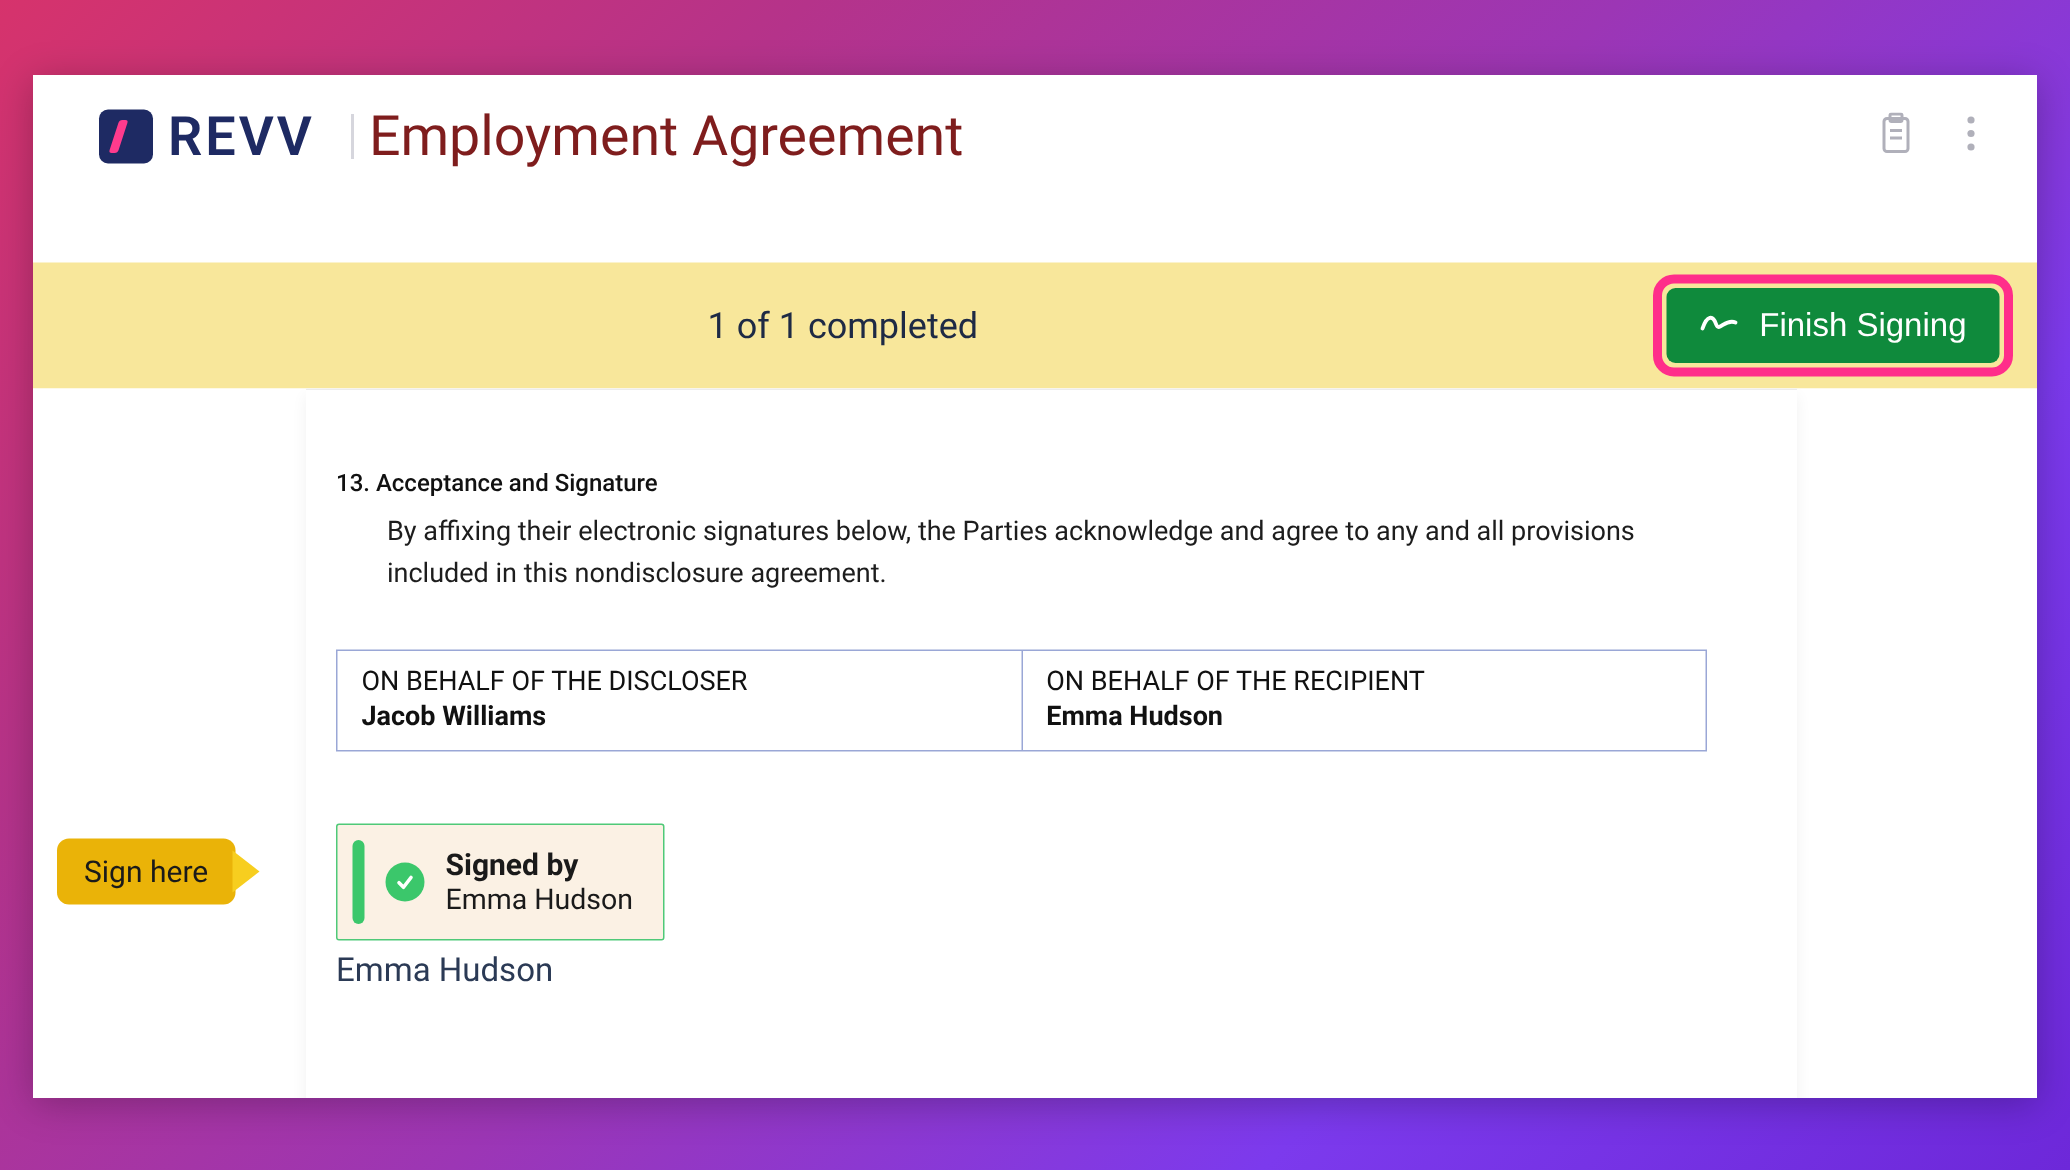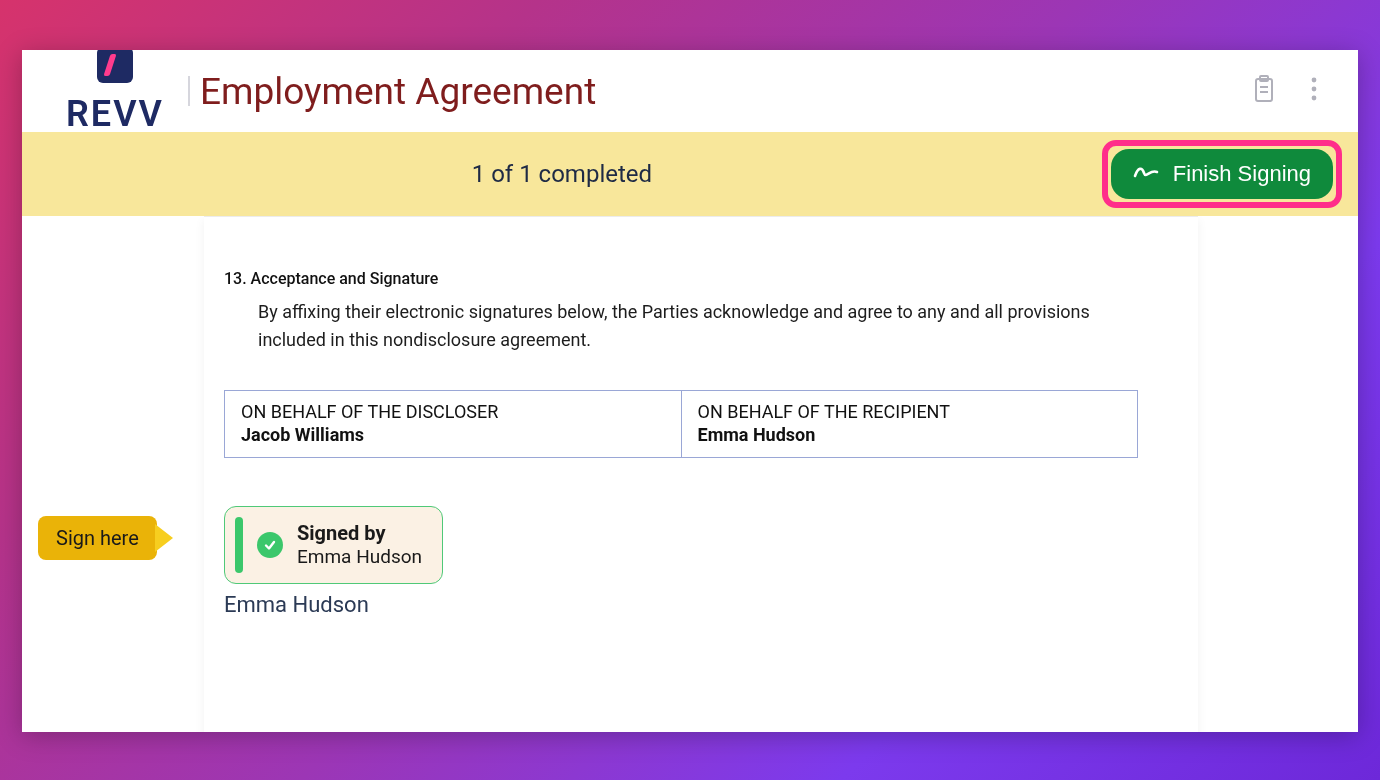--- a/index.html
+++ b/index.html
@@ -21,21 +21,20 @@
     display: flex;
     align-items: center;
     padding: 14px 40px 14px 44px;
     height: 82px;
     background: #ffffff;
   }
   .logo {
     display: flex;
     align-items: center;
     gap: 10px;
-    flex-direction: column;
   }
   .logo-mark {
     width: 36px;
     height: 36px;
     border-radius: 6px;
     background: #1e2a63;
     position: relative;
   }
   .logo-mark::before {
     content: "";
@@ -75,38 +74,39 @@
     gap: 34px;
   }
   .icon-btn { cursor: pointer; color: #b0b0ba; }
   .status-bar {
     background: #f8e79b;
     height: 84px;
     display: flex;
     align-items: center;
     padding: 0 16px 0 0;
     position: relative;
+    margin-top: 43px;
   }
   .status-text {
     flex: 1;
     text-align: center;
     font-size: 24px;
     color: #1e2a45;
     font-weight: 400;
   }
   .finish-wrap {
     border: 6px solid #ff2e8a;
     border-radius: 14px;
     padding: 3px;
   }
   .finish-btn {
     background: #0f8a3c;
     color: #ffffff;
     border: none;
-    border-radius: 18px;
+    border-radius: 6px;
     padding: 12px 22px;
     font-size: 22px;
     font-weight: 500;
     display: flex;
     align-items: center;
     gap: 14px;
     cursor: pointer;
   }
   .sig-swoosh { display:inline-block; }
   .content {
@@ -183,21 +183,21 @@
     transform: translateY(-50%);
     border-left: 18px solid #f7ce1f;
     border-top: 14px solid transparent;
     border-bottom: 14px solid transparent;
   }
   .signed-card {
     display: inline-flex;
     align-items: center;
     border: 1px solid #4fc978;
     background: #fbf1e4;
-    border-radius: 12px;
+    border-radius: 2px;
     padding: 10px 20px 10px 10px;
     gap: 14px;
   }
   .signed-bar {
     width: 8px;
     height: 56px;
     background: #3bc76b;
     border-radius: 4px;
   }
   .check-badge {

